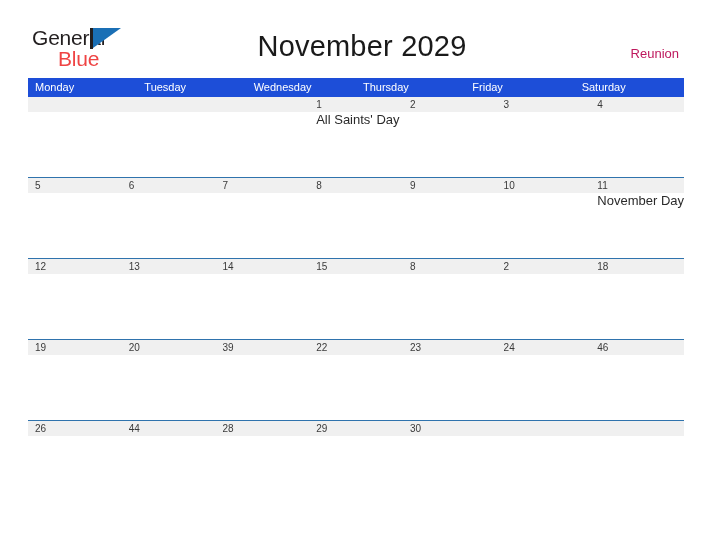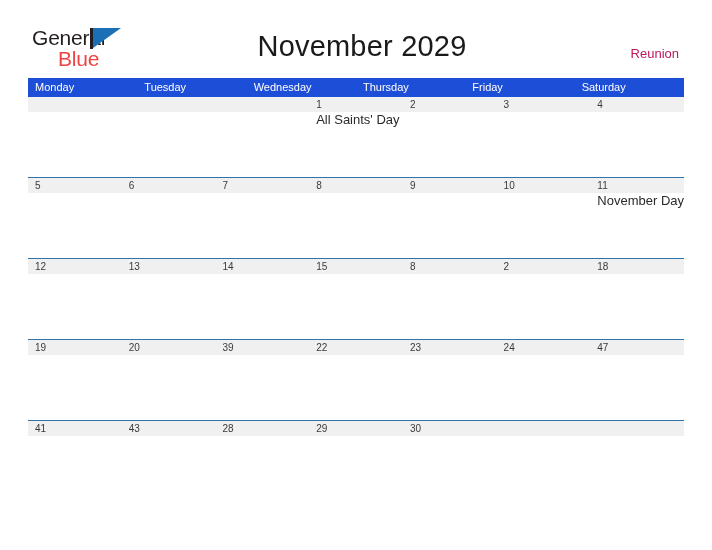--- a/index.html
+++ b/index.html
@@ -295,21 +295,21 @@
 
     <div class="week w3">
       <div class="week-rule"></div>
       <div class="week-dates">
         <div class="cell-date">19</div>
         <div class="cell-date">20</div>
         <div class="cell-date">39</div>
         <div class="cell-date">22</div>
         <div class="cell-date">23</div>
         <div class="cell-date">24</div>
-        <div class="cell-date">47</div>
+        <div class="cell-date">46</div>
       </div>
       <div class="week-body">
         <div class="cell-body">
             <div class="event"></div>
           </div>
         <div class="cell-body">
             <div class="event"></div>
           </div>
         <div class="cell-body">
             <div class="event"></div>
@@ -325,22 +325,22 @@
           </div>
         <div class="cell-body">
             <div class="event"></div>
           </div>
       </div>
     </div>
 
     <div class="week w4">
       <div class="week-rule"></div>
       <div class="week-dates">
-        <div class="cell-date">41</div>
-        <div class="cell-date">43</div>
+        <div class="cell-date">26</div>
+        <div class="cell-date">44</div>
         <div class="cell-date">28</div>
         <div class="cell-date">29</div>
         <div class="cell-date">30</div>
         <div class="cell-date"></div>
         <div class="cell-date"></div>
       </div>
       <div class="week-body">
         <div class="cell-body">
             <div class="event"></div>
           </div>

